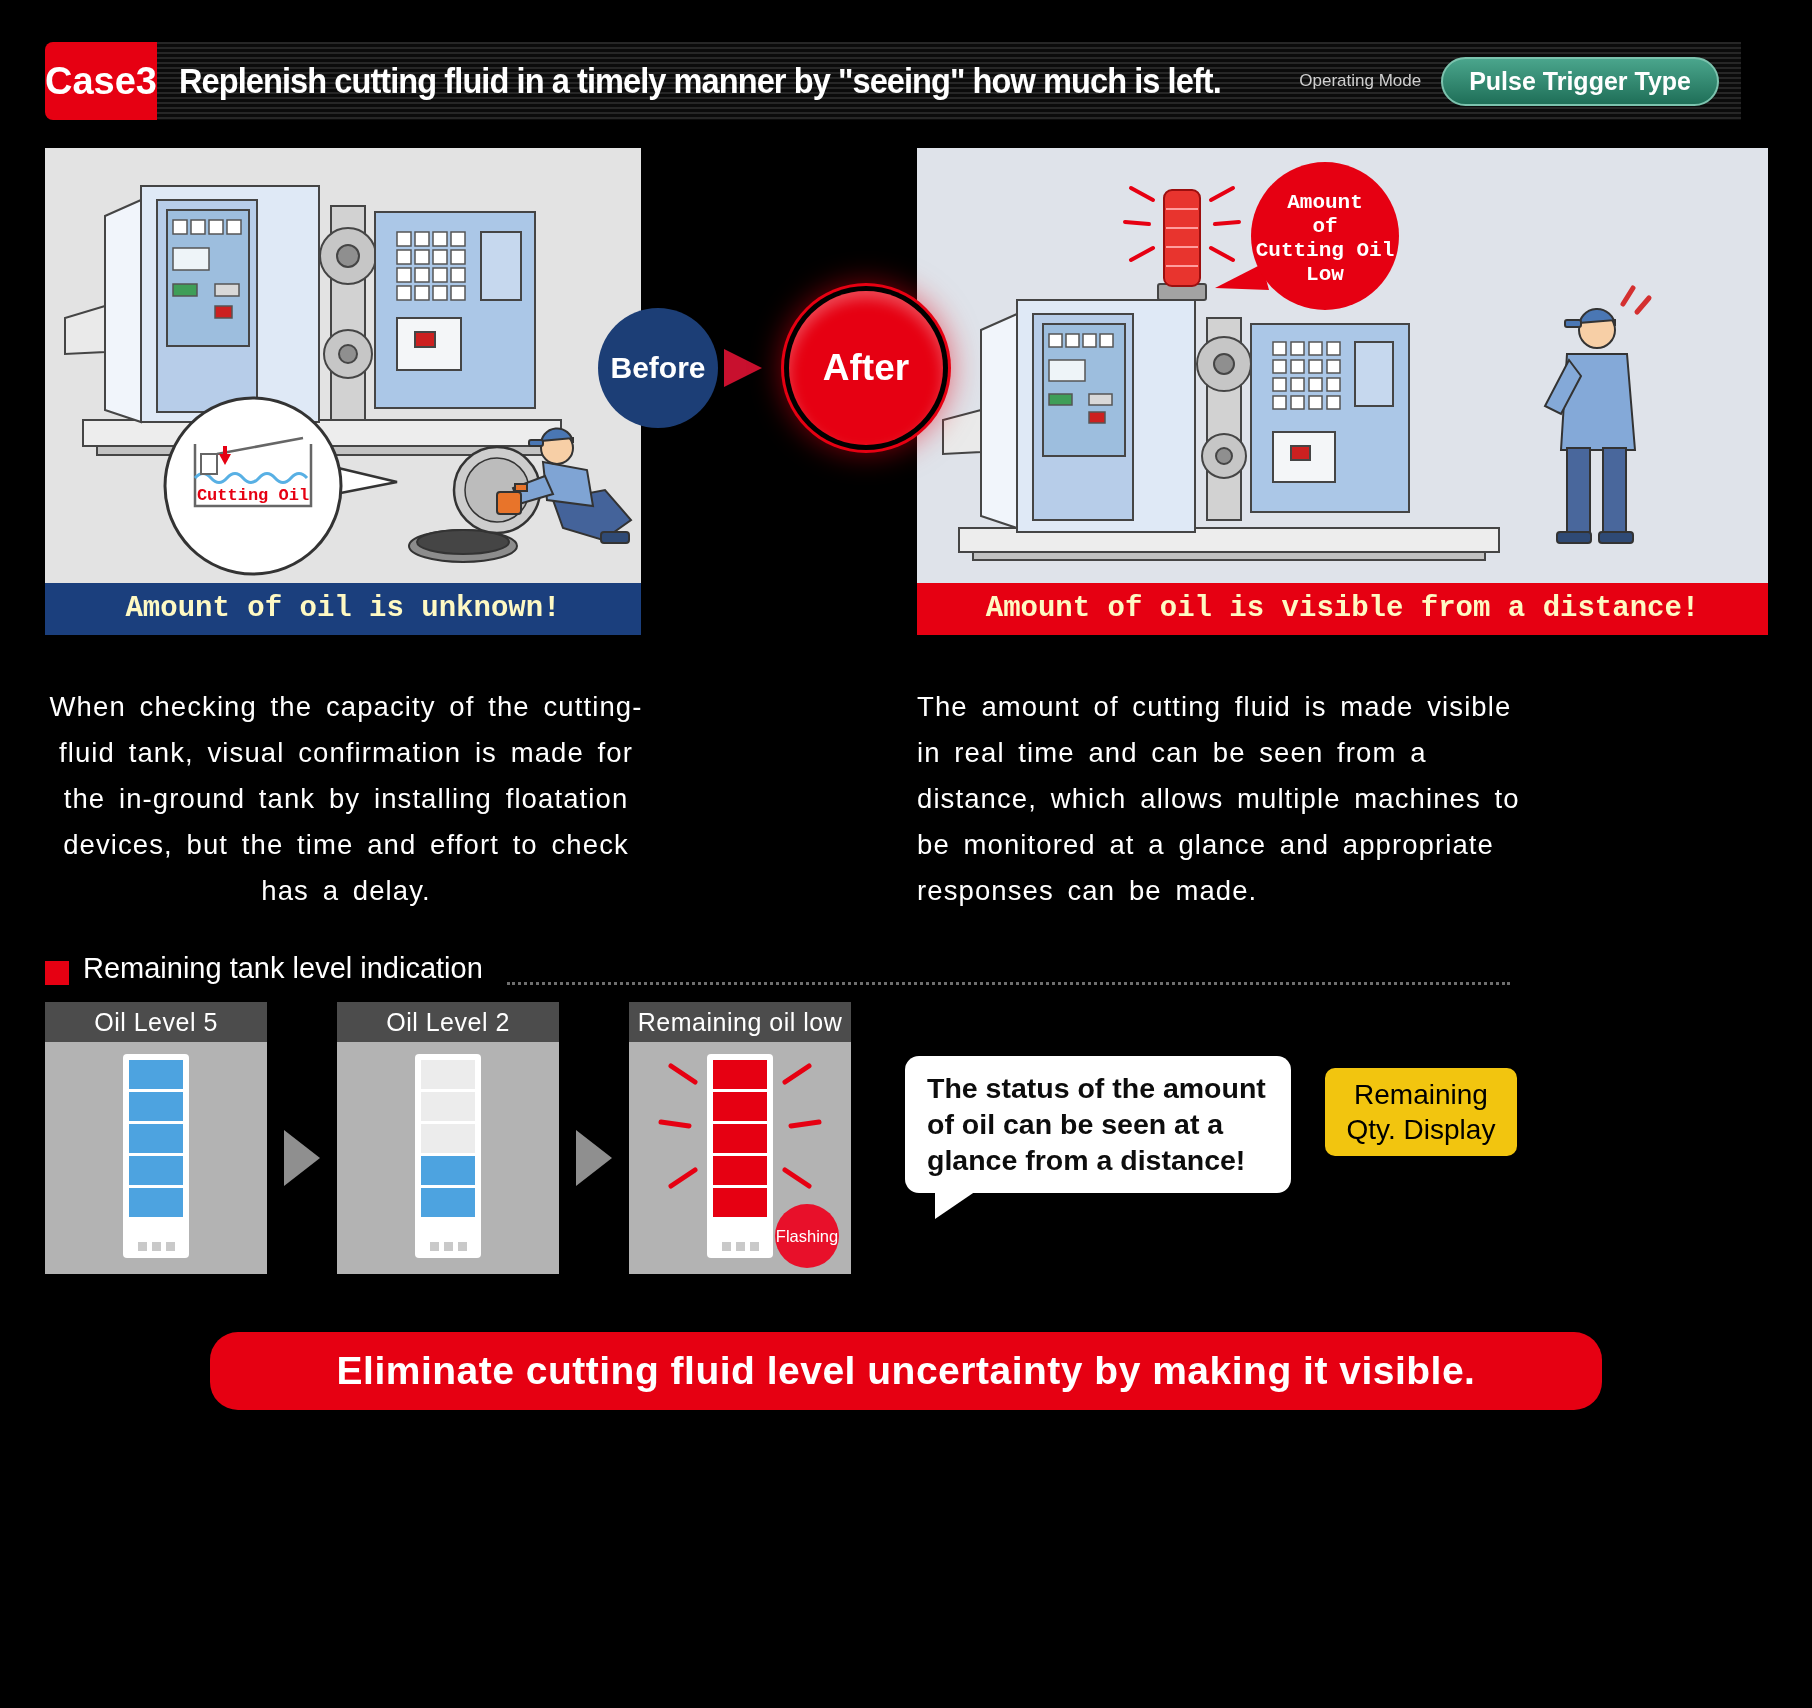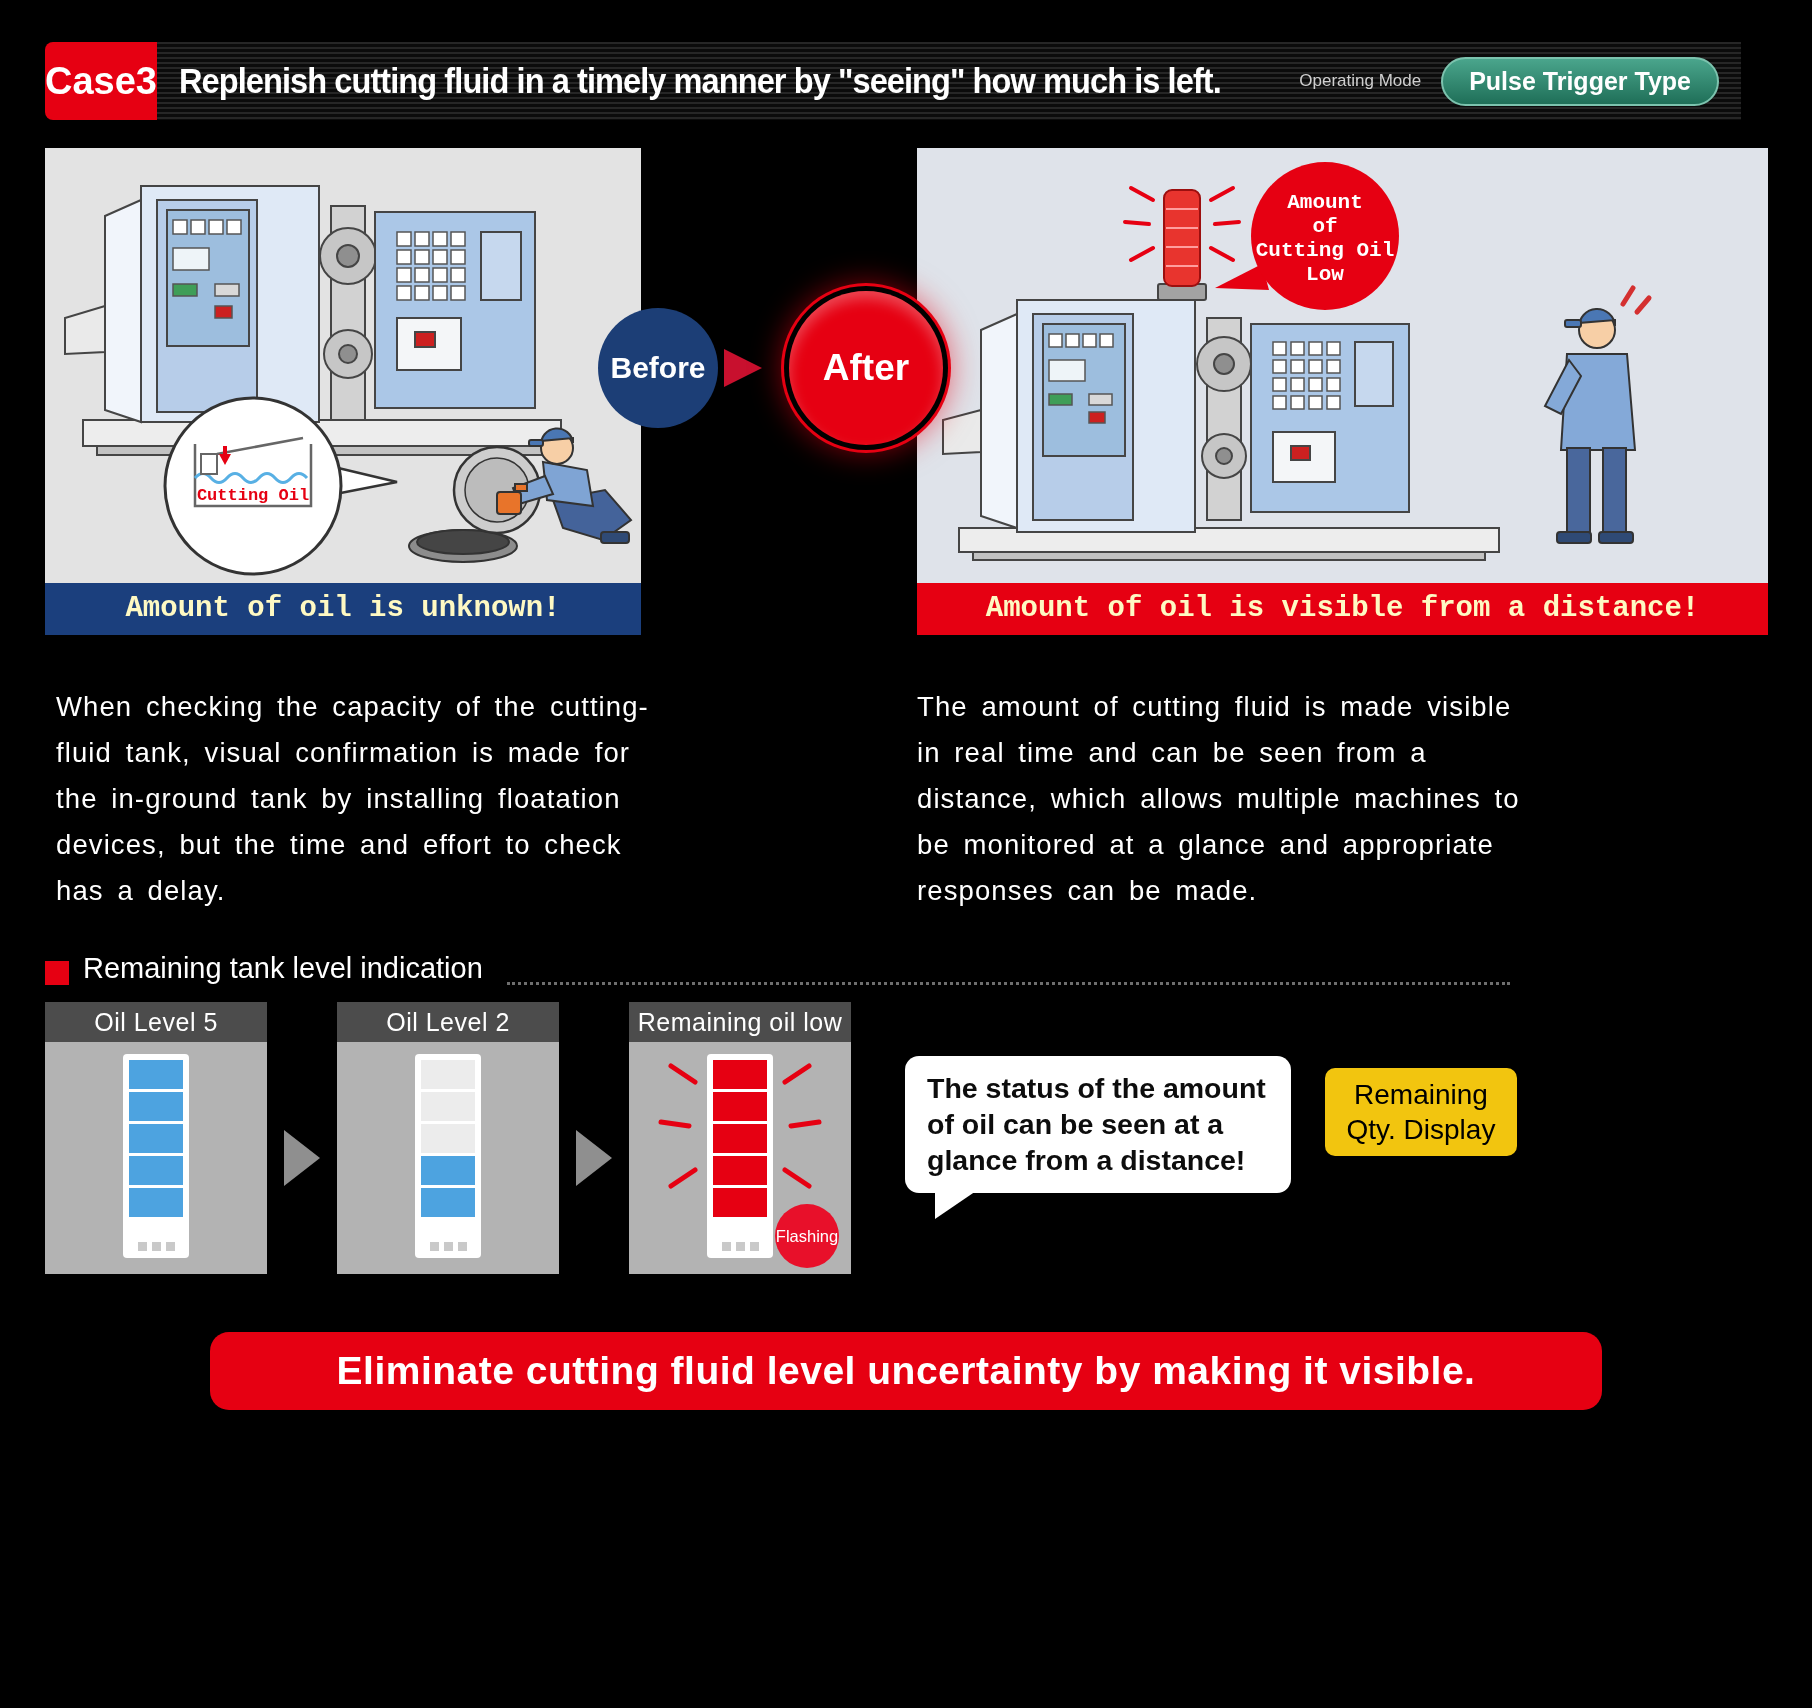--- a/index.html
+++ b/index.html
@@ -35,21 +35,21 @@
   .after-c{left:789px;top:291px;width:154px;height:154px;background:#e60012;font-size:37px;
            box-shadow:0 0 0 5px #000,0 0 0 8px #e60012,0 0 30px 8px rgba(230,0,18,.55),
                       inset 0 8px 14px rgba(255,255,255,.28);}
   .arrow-tri{position:absolute;left:724px;top:349px;width:0;height:0;z-index:2;
              border-top:19px solid transparent;border-bottom:19px solid transparent;
              border-left:38px solid #c8102e;}
 
   
   .desc{position:absolute;top:656px;color:#fff;font-size:27.5px;line-height:1.68;
         letter-spacing:1.1px;word-spacing:5px;}
-  .desc.left{left:56px;width:618px;}
+  .desc.left{left:37px;width:618px;text-align:center;}
   .desc.right{left:917px;width:618px;}
 
   
   .ind-head{position:absolute;left:45px;top:952px;width:1465px;display:flex;align-items:flex-end;gap:14px;}
   .bullet{width:24px;height:24px;background:#e60012;flex:none;}
   .ind-title{color:#fff;font-size:29px;white-space:nowrap;}
   .dotted{flex:1;border-top:3px dotted #6e6e6e;height:0;margin-left:10px;}
 
   .tower-panel{position:absolute;top:1002px;width:222px;height:272px;text-align:right;}
   .tp-head{height:40px;background:#4c4c4c;color:#fff;font-size:25px;display:flex;
@@ -73,21 +73,21 @@
                  border-radius:14px;padding:14px 22px;box-sizing:border-box;color:#0d0d0d;
                  font-size:28.5px;font-weight:700;line-height:1.27;}
   .status-bubble::after{content:"";position:absolute;left:30px;bottom:-26px;width:0;height:0;
                  border-top:30px solid #fff;border-right:44px solid transparent;}
   .qty-badge{position:absolute;left:1325px;top:1068px;width:192px;height:88px;background:#f2c50f;
              border-radius:10px;display:flex;flex-direction:column;align-items:center;justify-content:center;
              color:#000000;font-size:28px;line-height:1.25;}
 
   
   .footer-bar{position:absolute;left:210px;top:1332px;width:1392px;height:78px;background:#e60012;
-              border-radius:19px;display:flex;align-items:center;justify-content:center;color:#fff;
+              border-radius:28px;display:flex;align-items:center;justify-content:center;color:#fff;
               font-size:39px;font-weight:700;letter-spacing:.5px;}
 </style>
 </head>
 <body>
 
 <div class="page">
 
   <header class="hdr">
     <div class="case-badge">Case3</div>
     <div class="hdr-bar">

